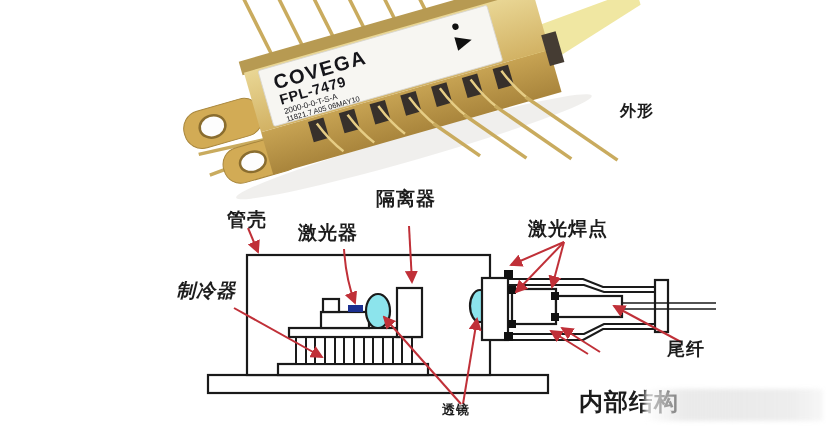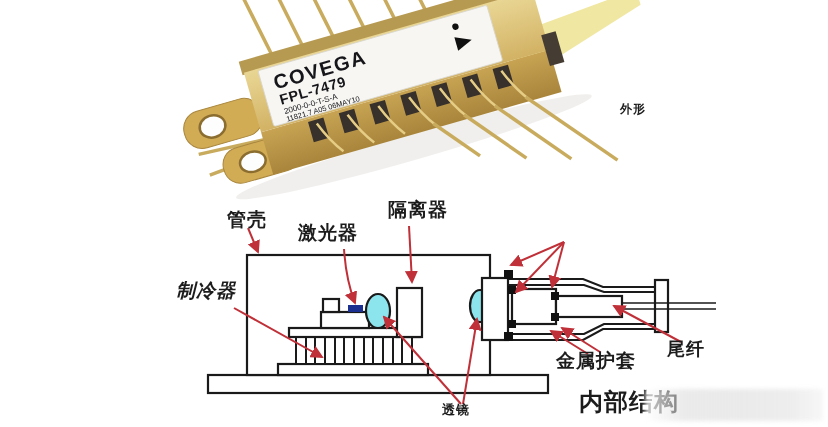--- a/index.html
+++ b/index.html
@@ -185,24 +185,24 @@
       <path d="M564,242 L516,292" marker-end="url(#ah)"></path>
       <path d="M564,242 L552,287" marker-end="url(#ah)"></path>
       <path d="M600,352 L562,328" marker-end="url(#ah)"></path>
       <path d="M588,354 L551,331" marker-end="url(#ah)"></path>
       <path d="M681,342 L614,306" marker-end="url(#ah)"></path>
       <path d="M461,404 L384,317" marker-end="url(#ah)"></path>
       <path d="M463,404 L477,319" marker-end="url(#ah)"></path>
     </g>
   </svg>
 
-  <div class="cn-label" style="left:620px;top:103px;font-size:12px;">外形</div>
+  <div class="cn-label" style="left:620px;top:103px;font-size:16px;">外形</div>
   <div class="cn-label" style="left:227px;top:210px;font-size:19px;">管壳</div>
-  <div class="cn-label" style="left:376px;top:200px;font-size:19px;margin-left:12px;">隔离器</div>
+  <div class="cn-label" style="left:376px;top:189px;font-size:19px;">隔离器</div>
   <div class="cn-label" style="left:298px;top:223px;font-size:19px;text-align:right;">激光器</div>
+  <div class="cn-label" style="left:528px;top:219px;font-size:19px;">激光焊点</div>
   <div class="cn-label" style="left:176px;top:281px;font-size:19px;font-style:italic;">制冷器</div>
   <div class="cn-label" style="left:667px;top:340px;font-size:18px;">尾纤</div>
-  <div class="cn-label" style="left:556px;top:351px;font-size:19px;">金属护套</div>
   <div class="cn-label" style="left:442px;top:403px;font-size:13px;">透镜</div>
   <div class="cn-label caption" style="left:579px;top:390px;font-size:24px;">内部结构</div>
 
   <div class="watermark"></div>
 </div>
 
 </body></html>

